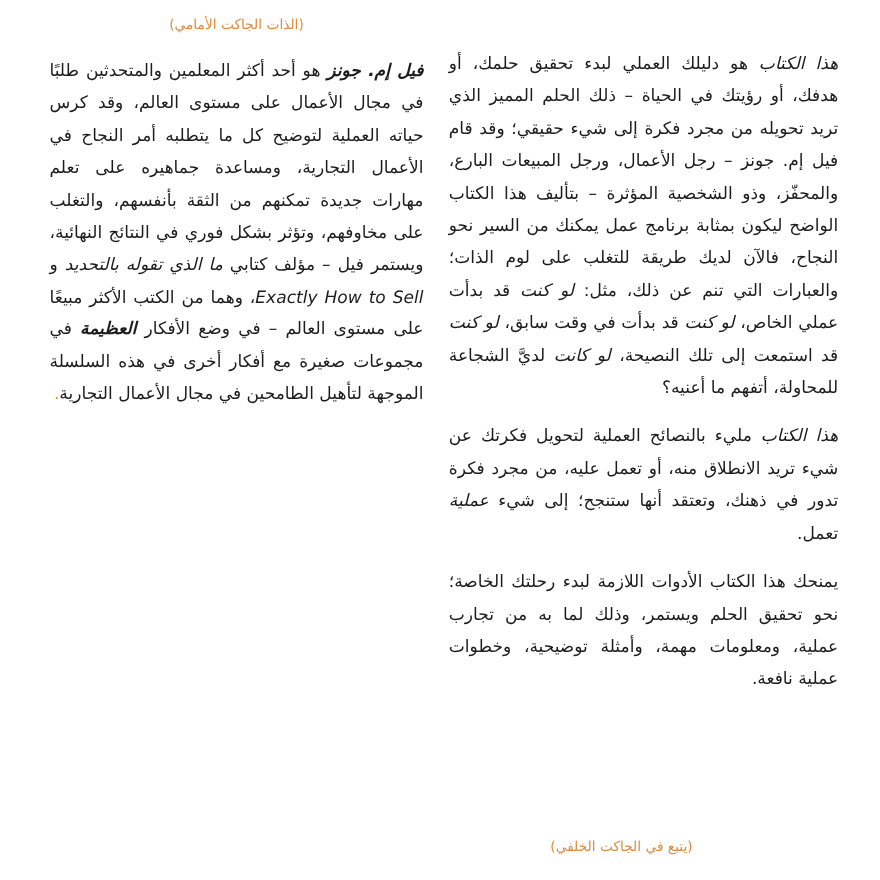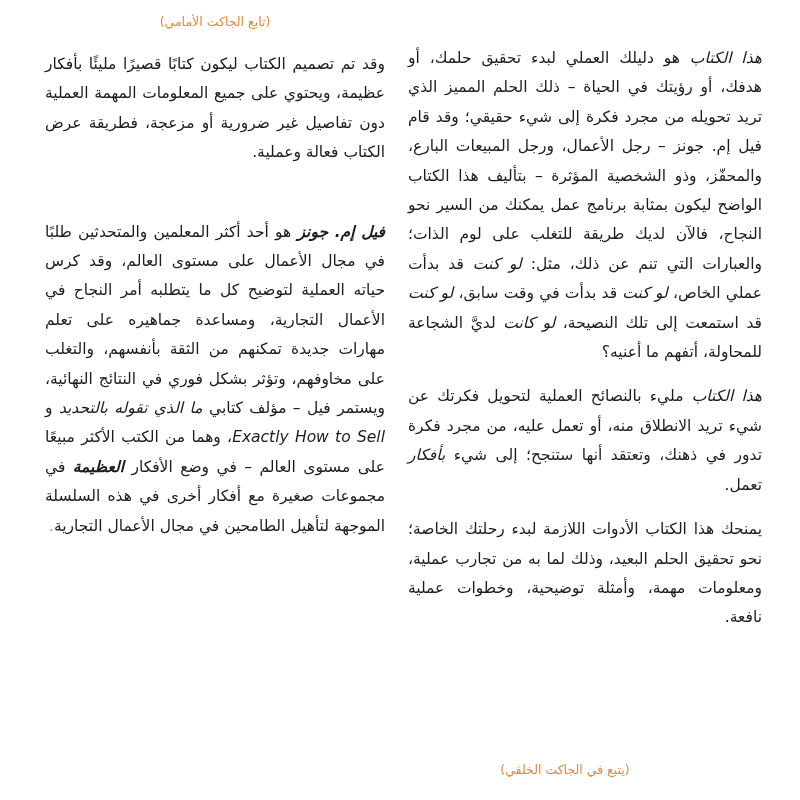--- a/index.html
+++ b/index.html
@@ -33,26 +33,25 @@
   .col p { margin:0 0 15px 0; }
   .col-left p.p-0 { margin-bottom:50px; }
   .seg-italic       { font-style:italic;margin-top:38px; }
   .seg-bold         { font-weight:bold;font-style:italic; }
   .seg-latin-italic { font-style:italic;margin-top:16px; }
   .seg-accent       { color:var(--accent,#e08a3e); }
 </style>
 </head>
 <body style="color: rgb(28, 28, 28); background: rgb(255, 255, 255);">
 
-<div class="note header-note">(تابع الجاكت الأمامي)</div>
+<div class="note header-note">(الذات الجاكت الأمامي)</div>
 
 <div class="col col-right" lang="ar" dir="rtl">
     <p class="para p-0"><span class="seg-italic">هذا الكتاب</span><span> هو دليلك العملي لبدء تحقيق حلمك، أو هدفك، أو رؤيتك في الحياة – ذلك الحلم المميز الذي تريد تحويله من مجرد فكرة إلى شيء حقيقي؛ وقد قام فيل إم. جونز – رجل الأعمال، ورجل المبيعات البارع، والمحفّز، وذو الشخصية المؤثرة – بتأليف هذا الكتاب الواضح ليكون بمثابة برنامج عمل يمكنك من السير نحو النجاح، فالآن لديك طريقة للتغلب على لوم الذات؛ والعبارات التي تنم عن ذلك، مثل: </span><span class="seg-italic">لو كنت</span><span> قد بدأت عملي الخاص، </span><span class="seg-italic">لو كنت</span><span> قد بدأت في وقت سابق، </span><span class="seg-italic">لو كنت</span><span> قد استمعت إلى تلك النصيحة، </span><span class="seg-italic">لو كانت</span><span> لديَّ الشجاعة للمحاولة، أتفهم ما أعنيه؟</span></p>
-    <p class="para p-1"><span class="seg-italic">هذا الكتاب</span><span> مليء بالنصائح العملية لتحويل فكرتك عن شيء تريد الانطلاق منه، أو تعمل عليه، من مجرد فكرة تدور في ذهنك، وتعتقد أنها ستنجح؛ إلى شيء </span><span class="seg-italic">بأفكار</span><span> تعمل.</span></p>
-    <p class="para p-2"><span>يمنحك هذا الكتاب الأدوات اللازمة لبدء رحلتك الخاصة؛ نحو تحقيق الحلم البعيد، وذلك لما به من تجارب عملية، ومعلومات مهمة، وأمثلة توضيحية، وخطوات عملية نافعة.</span></p>
+    <p class="para p-1"><span class="seg-italic">هذا الكتاب</span><span> مليء بالنصائح العملية لتحويل فكرتك عن شيء تريد الانطلاق منه، أو تعمل عليه، من مجرد فكرة تدور في ذهنك، وتعتقد أنها ستنجح؛ إلى شيء </span><span class="seg-italic">عملية</span><span> تعمل.</span></p>
+    <p class="para p-2"><span>يمنحك هذا الكتاب الأدوات اللازمة لبدء رحلتك الخاصة؛ نحو تحقيق الحلم ويستمر، وذلك لما به من تجارب عملية، ومعلومات مهمة، وأمثلة توضيحية، وخطوات عملية نافعة.</span></p>
   </div>
 
 <div class="col col-left" lang="ar" dir="rtl">
-    <p class="para p-0"><span>وقد تم تصميم الكتاب ليكون كتابًا قصيرًا مليئًا بأفكار عظيمة، ويحتوي على جميع المعلومات المهمة العملية دون تفاصيل غير ضرورية أو مزعجة، فطريقة عرض الكتاب فعالة وعملية.</span></p>
     <p class="para p-1"><span class="seg-bold">فيل إم. جونز</span><span> هو أحد أكثر المعلمين والمتحدثين طلبًا في مجال الأعمال على مستوى العالم، وقد كرس حياته العملية لتوضيح كل ما يتطلبه أمر النجاح في الأعمال التجارية، ومساعدة جماهيره على تعلم مهارات جديدة تمكنهم من الثقة بأنفسهم، والتغلب على مخاوفهم، وتؤثر بشكل فوري في النتائج النهائية، ويستمر فيل – مؤلف كتابي </span><span class="seg-italic">ما الذي تقوله بالتحديد</span><span> و </span><span class="seg-latin-italic">Exactly How to Sell</span><span>، وهما من الكتب الأكثر مبيعًا على مستوى العالم – في وضع الأفكار </span><span class="seg-bold">العظيمة</span><span> في مجموعات صغيرة مع أفكار أخرى في هذه السلسلة الموجهة لتأهيل الطامحين في مجال الأعمال التجارية</span><span class="seg-accent">.</span></p>
   </div>
 
 <div class="note footer-note">(يتبع في الجاكت الخلفي)</div>
 
 </body></html>

